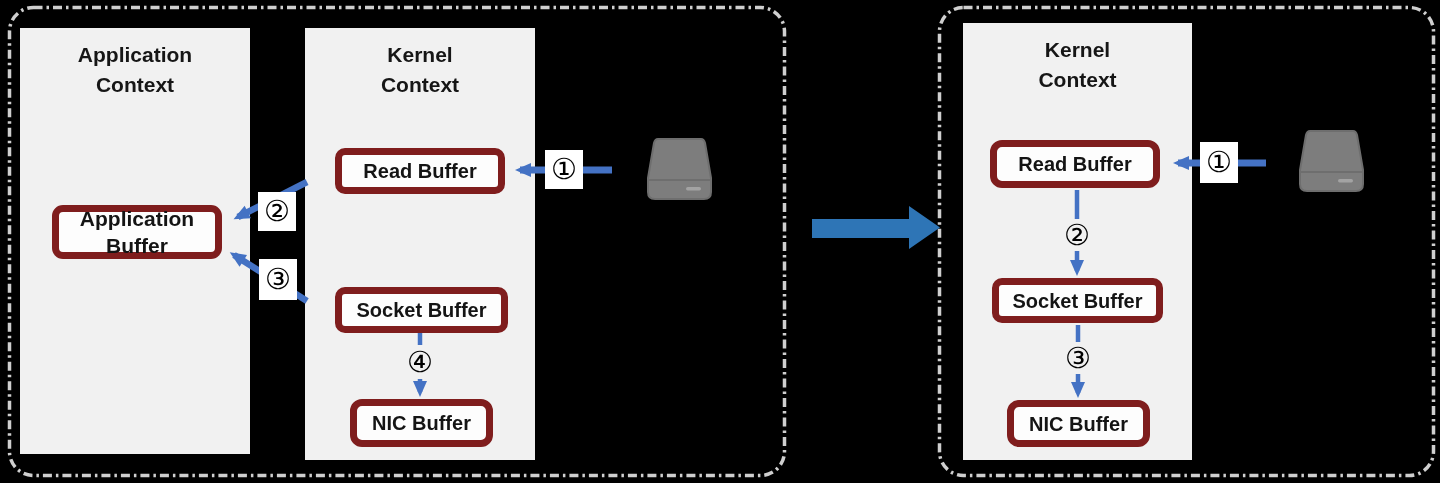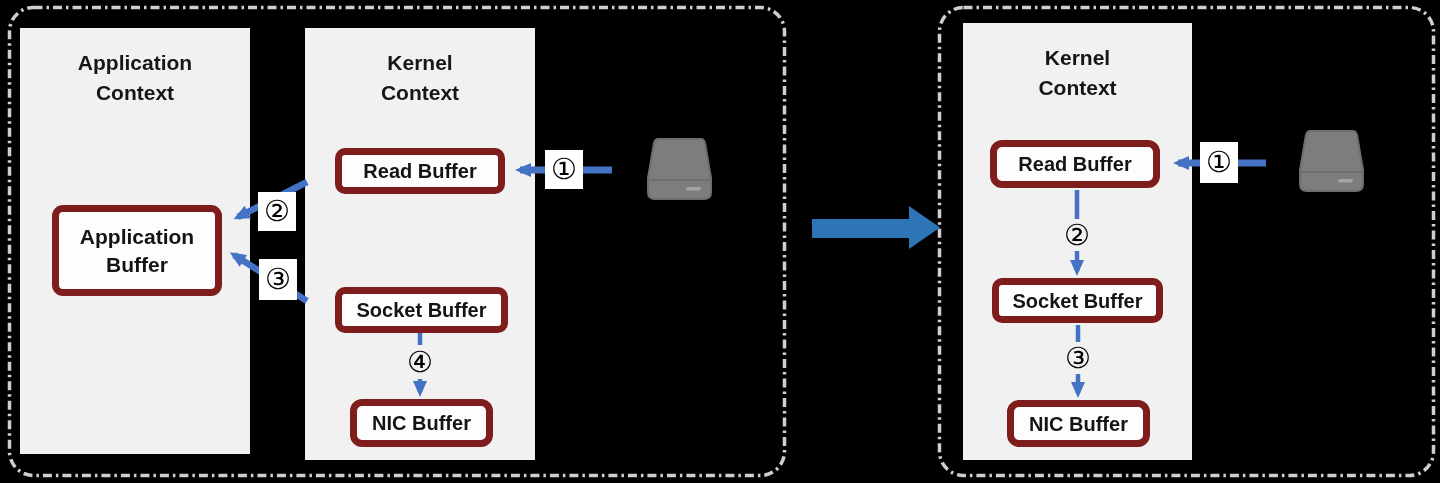--- a/index.html
+++ b/index.html
@@ -4,21 +4,21 @@
 <style>
   html,body { margin:0; padding:0; background:#000; }
   .canvas {
     position:relative; width:1440px; height:483px; background:#000;
     font-family:"Liberation Sans", "DejaVu Sans", sans-serif; overflow:hidden;
   }
   .overlay { position:absolute; left:0; top:0; width:1440px; height:483px; z-index:2; }
   .panel { position:absolute; background:#f1f1f1; z-index:1; }
   .panel-title {
     font-weight:bold; font-size:21px; color:#161616; text-align:center;
-    line-height:1.42; margin:8px auto; padding-top:12px;
+    line-height:1.42; margin:0 auto; padding-top:12px;
   }
   .buf {
     position:absolute; background:#fdfdfd; border:7px solid #7f1d1d;
     display:flex; align-items:center; justify-content:center;
     font-weight:bold; font-size:20px; color:#141414; text-align:center;
     line-height:1.3; z-index:3; box-sizing:border-box;
   }
   .step {
     position:absolute; display:flex; align-items:center; justify-content:center;
     font-family:"DejaVu Sans", sans-serif; font-size:29px; color:#000;
@@ -66,21 +66,21 @@
   <div class="panel" style="left:20px; top:28px; width:230px; height:426px;">
     <div class="panel-title" style="width:150px;">Application Context</div>
   </div>
 
   <div class="panel" style="left:305px; top:28px; width:230px; height:432px;">
     <div class="panel-title" style="width:120px;">Kernel Context</div>
   </div>
 
   <div class="buf" style="left:335px; top:148px; width:170px; height:46px; border-radius:10px;">Read Buffer</div>
 
-  <div class="buf" style="left:52px; top:205px; width:170px; height:91px; border-radius:11px; font-size:21px;">Application Buffer</div>
+  <div class="buf" style="left:52px; top:205px; width:170px; height:54px; border-radius:11px; font-size:21px;">Application Buffer</div>
 
   <div class="buf" style="left:335px; top:287px; width:173px; height:46px; border-radius:10px;">Socket Buffer</div>
 
   <div class="buf" style="left:350px; top:399px; width:143px; height:48px; border-radius:12px;">NIC Buffer</div>
 
   <div class="step step-boxed" style="left:545px; top:150px; width:38px; height:39px;">①</div>
   <div class="step step-boxed" style="left:258px; top:192px; width:38px; height:39px;">②</div>
   <div class="step step-boxed" style="left:259px; top:259px; width:38px; height:41px;">③</div>
   <div class="step step-on-panel" style="left:404px; top:345px; width:32px; height:34px;">④</div>
 

